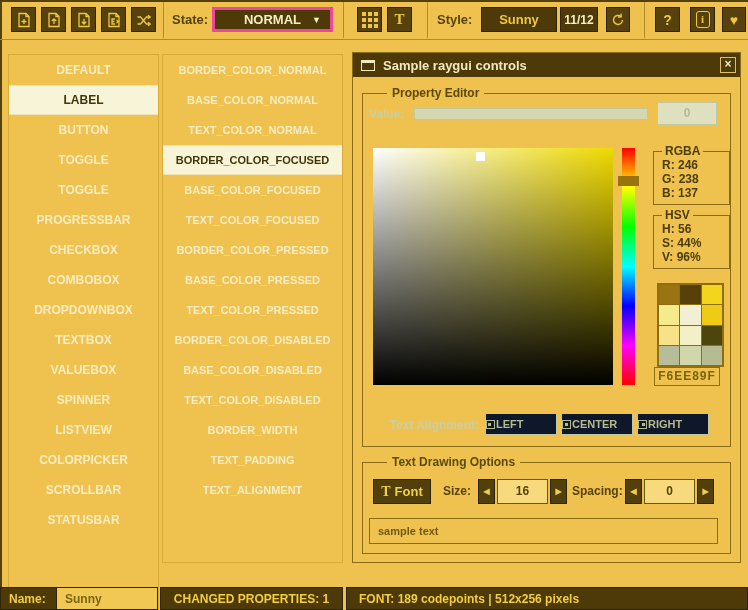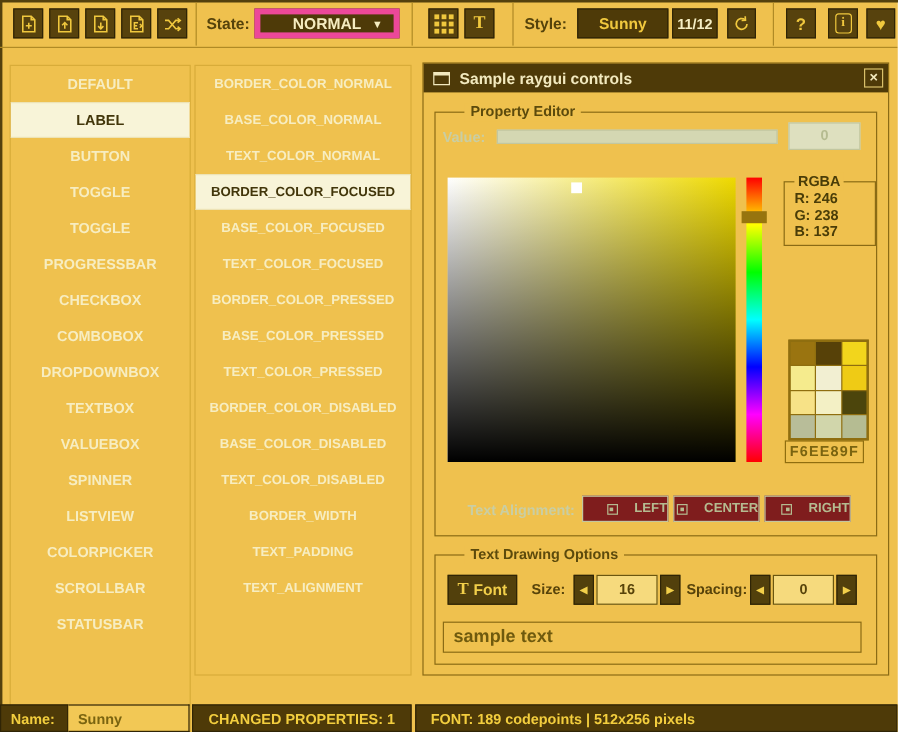--- a/index.html
+++ b/index.html
@@ -9,21 +9,21 @@
     box-shadow:inset 2px 2px 0 0 #53400D;
     font-family:"Liberation Sans",sans-serif;font-weight:bold;
     -webkit-font-smoothing:none;
   }
   
   .toolbar{position:absolute;left:0;top:0;width:748px;height:40px;border-bottom:1px solid #B08A25;box-sizing:border-box;}
   .tb-btn{position:absolute;top:7px;width:25px;height:25px;background:#57420D;border:1px solid #2F2405;
           box-sizing:border-box;color:#F0C83E;display:flex;align-items:center;justify-content:center;font-size:14px;line-height:1;}
   .tb-div{position:absolute;top:2px;width:1px;height:36px;background:#B08A25;}
   .tb-label{position:absolute;top:13px;color:#55430B;font-size:13px;line-height:14px;}
-  .dropdown{position:absolute;left:212px;top:7px;width:121px;height:25px;background:#4E3A08;border:5px solid #ec4899;
+  .dropdown{position:absolute;left:212px;top:7px;width:121px;height:25px;background:#4E3A08;border:3px solid #ec4899;
             box-sizing:border-box;color:#F5ECC0;font-size:13px;display:flex;align-items:center;justify-content:center;}
   .dropdown .caret{position:absolute;right:9px;font-size:9px;color:#F5ECC0;}
   .style-btn{position:absolute;left:481px;top:7px;width:76px;height:25px;background:#4E3A08;border:1px solid #2F2405;
              box-sizing:border-box;color:#F0C83E;font-size:13px;display:flex;align-items:center;justify-content:center;}
   .style-count{position:absolute;left:560px;top:7px;width:38px;height:25px;background:#4E3A08;border:1px solid #2F2405;
                box-sizing:border-box;color:#F6EFC5;font-size:12px;display:flex;align-items:center;justify-content:center;}
   .grid-ic{display:grid;grid-template-columns:repeat(3,4px);grid-template-rows:repeat(3,4px);gap:2px;}
   .grid-ic span{background:#F0C83E;}
   .about-ic{width:12px;height:15px;border:1px solid #F0C83E;border-radius:3px;font-size:11px;line-height:15px;text-align:center;font-family:"Liberation Serif",serif;}
   
@@ -56,36 +56,36 @@
   .mini-group .gb-title{left:8px;padding:0 3px;font-size:12px;color:#4A3D08;}
   .cv-row{padding-left:8px;font-size:12px;color:#4A3D08;line-height:14px;}
   .cv-row:first-of-type{margin-top:6px;}
   .swatches{position:absolute;left:294px;top:189px;width:63px;height:80px;display:grid;
             grid-template-columns:repeat(3,1fr);grid-template-rows:repeat(4,1fr);gap:1px;
             background:#8F6E0F;border:2px solid #8F6E0F;box-sizing:content-box;}
   .hex-box{position:absolute;left:291px;top:273px;width:66px;height:19px;border:1px solid #8F6E0F;box-sizing:border-box;
            color:#7A6410;font-size:12px;text-align:center;line-height:17px;letter-spacing:1px;}
   .align-label{position:absolute;left:20px;top:324px;width:96px;text-align:right;color:#C9CEA4;font-size:12px;}
   .align-row{position:absolute;left:122px;top:319px;display:flex;gap:4px;}
-  .align-btn{width:72px;height:22px;background:#7f1d1d;border:1px solid #C2C7A0;box-sizing:border-box;color:#B5BB90;
-             font-size:11px;display:flex;align-items:center;justify-content:flex-end;gap:14px;}
+  .align-btn{width:72px;height:22px;background:#0f172a;border:1px solid #C2C7A0;box-sizing:border-box;color:#B5BB90;
+             font-size:11px;display:flex;align-items:center;justify-content:flex-start;gap:1px;}
   .align-ic{width:9px;height:9px;border:1px solid #B5BB90;position:relative;box-sizing:border-box;}
   .align-ic i{position:absolute;top:2px;width:3px;height:3px;background:#B5BB90;}
   .align-ic.left i{left:1px;} .align-ic.center i{left:2px;} .align-ic.right i{right:1px;}
   
   .font-btn{position:absolute;left:10px;top:16px;width:58px;height:25px;background:#52400C;border:1px solid #2F2405;
             box-sizing:border-box;color:#F2CF4A;font-size:13px;display:flex;align-items:center;justify-content:center;gap:4px;}
   .font-btn .t-ic{font-family:"Liberation Serif",serif;font-size:14px;}
   .opt-label{position:absolute;top:21px;color:#57430A;font-size:12px;}
   .spin-btn{position:absolute;top:16px;width:17px;height:25px;background:#52400C;border:1px solid #2F2405;box-sizing:border-box;
             color:#F2CF4A;font-size:8px;display:flex;align-items:center;justify-content:center;}
   .spin-box{position:absolute;top:16px;width:51px;height:25px;background:#F6DA7D;border:1px solid #6B560E;box-sizing:border-box;
             color:#57430A;font-size:12px;text-align:center;line-height:23px;}
   .sample-box{position:absolute;left:6px;top:55px;width:349px;height:26px;border:1px solid #8A6B15;box-sizing:border-box;
-              color:#6F5A0E;font-size:15px;line-height:24px;padding-left:8px;}
+              color:#6F5A0E;font-size:11px;line-height:24px;padding-left:8px;}
   
   .statusbar{position:absolute;left:0;top:587px;width:648px;height:23px;}
   .status-seg{position:absolute;top:0;height:23px;background:#4E3A08;color:#F3CE3E;font-size:12px;line-height:23px;
               border:1px solid #2F2405;box-sizing:border-box;}
   .status-name{left:0;width:57px;padding-left:8px;}
   .status-field{position:absolute;left:57px;top:0;width:101px;height:23px;background:#F2C855;color:#7A6410;
                 font-size:12px;line-height:23px;padding-left:8px;box-sizing:border-box;border:1px solid #2F2405;border-left:none;}
   .status-changed{left:160px;width:183px;text-align:center;}
   .status-font{left:346px;width:402px;padding-left:12px;}
   svg{display:block;}
@@ -270,20 +270,32 @@
           <span>R:</span>&nbsp;<span>246</span>
         </div>
         <div class="cv-row">
           <span>G:</span>&nbsp;<span>238</span>
         </div>
         <div class="cv-row">
           <span>B:</span>&nbsp;<span>137</span>
         </div>
       </div>
 
+      <div class="mini-group" style="left:290px;top:121px;width:77px;height:54px;">
+        <span class="gb-title">HSV</span>
+        <div class="cv-row">
+          <span>H:</span>&nbsp;<span>56</span>
+        </div>
+        <div class="cv-row">
+          <span>S:</span>&nbsp;<span>44%</span>
+        </div>
+        <div class="cv-row">
+          <span>V:</span>&nbsp;<span>96%</span>
+        </div>
+      </div>
 
       <div class="swatches">
         <div class="swatch" style="background: rgb(154, 116, 16);"></div>
         <div class="swatch" style="background: rgb(87, 65, 8);"></div>
         <div class="swatch" style="background: rgb(242, 213, 28);"></div>
         <div class="swatch" style="background: rgb(245, 235, 141);"></div>
         <div class="swatch" style="background: rgb(242, 239, 210);"></div>
         <div class="swatch" style="background: rgb(239, 203, 21);"></div>
         <div class="swatch" style="background: rgb(247, 226, 135);"></div>
         <div class="swatch" style="background: rgb(243, 240, 197);"></div>

